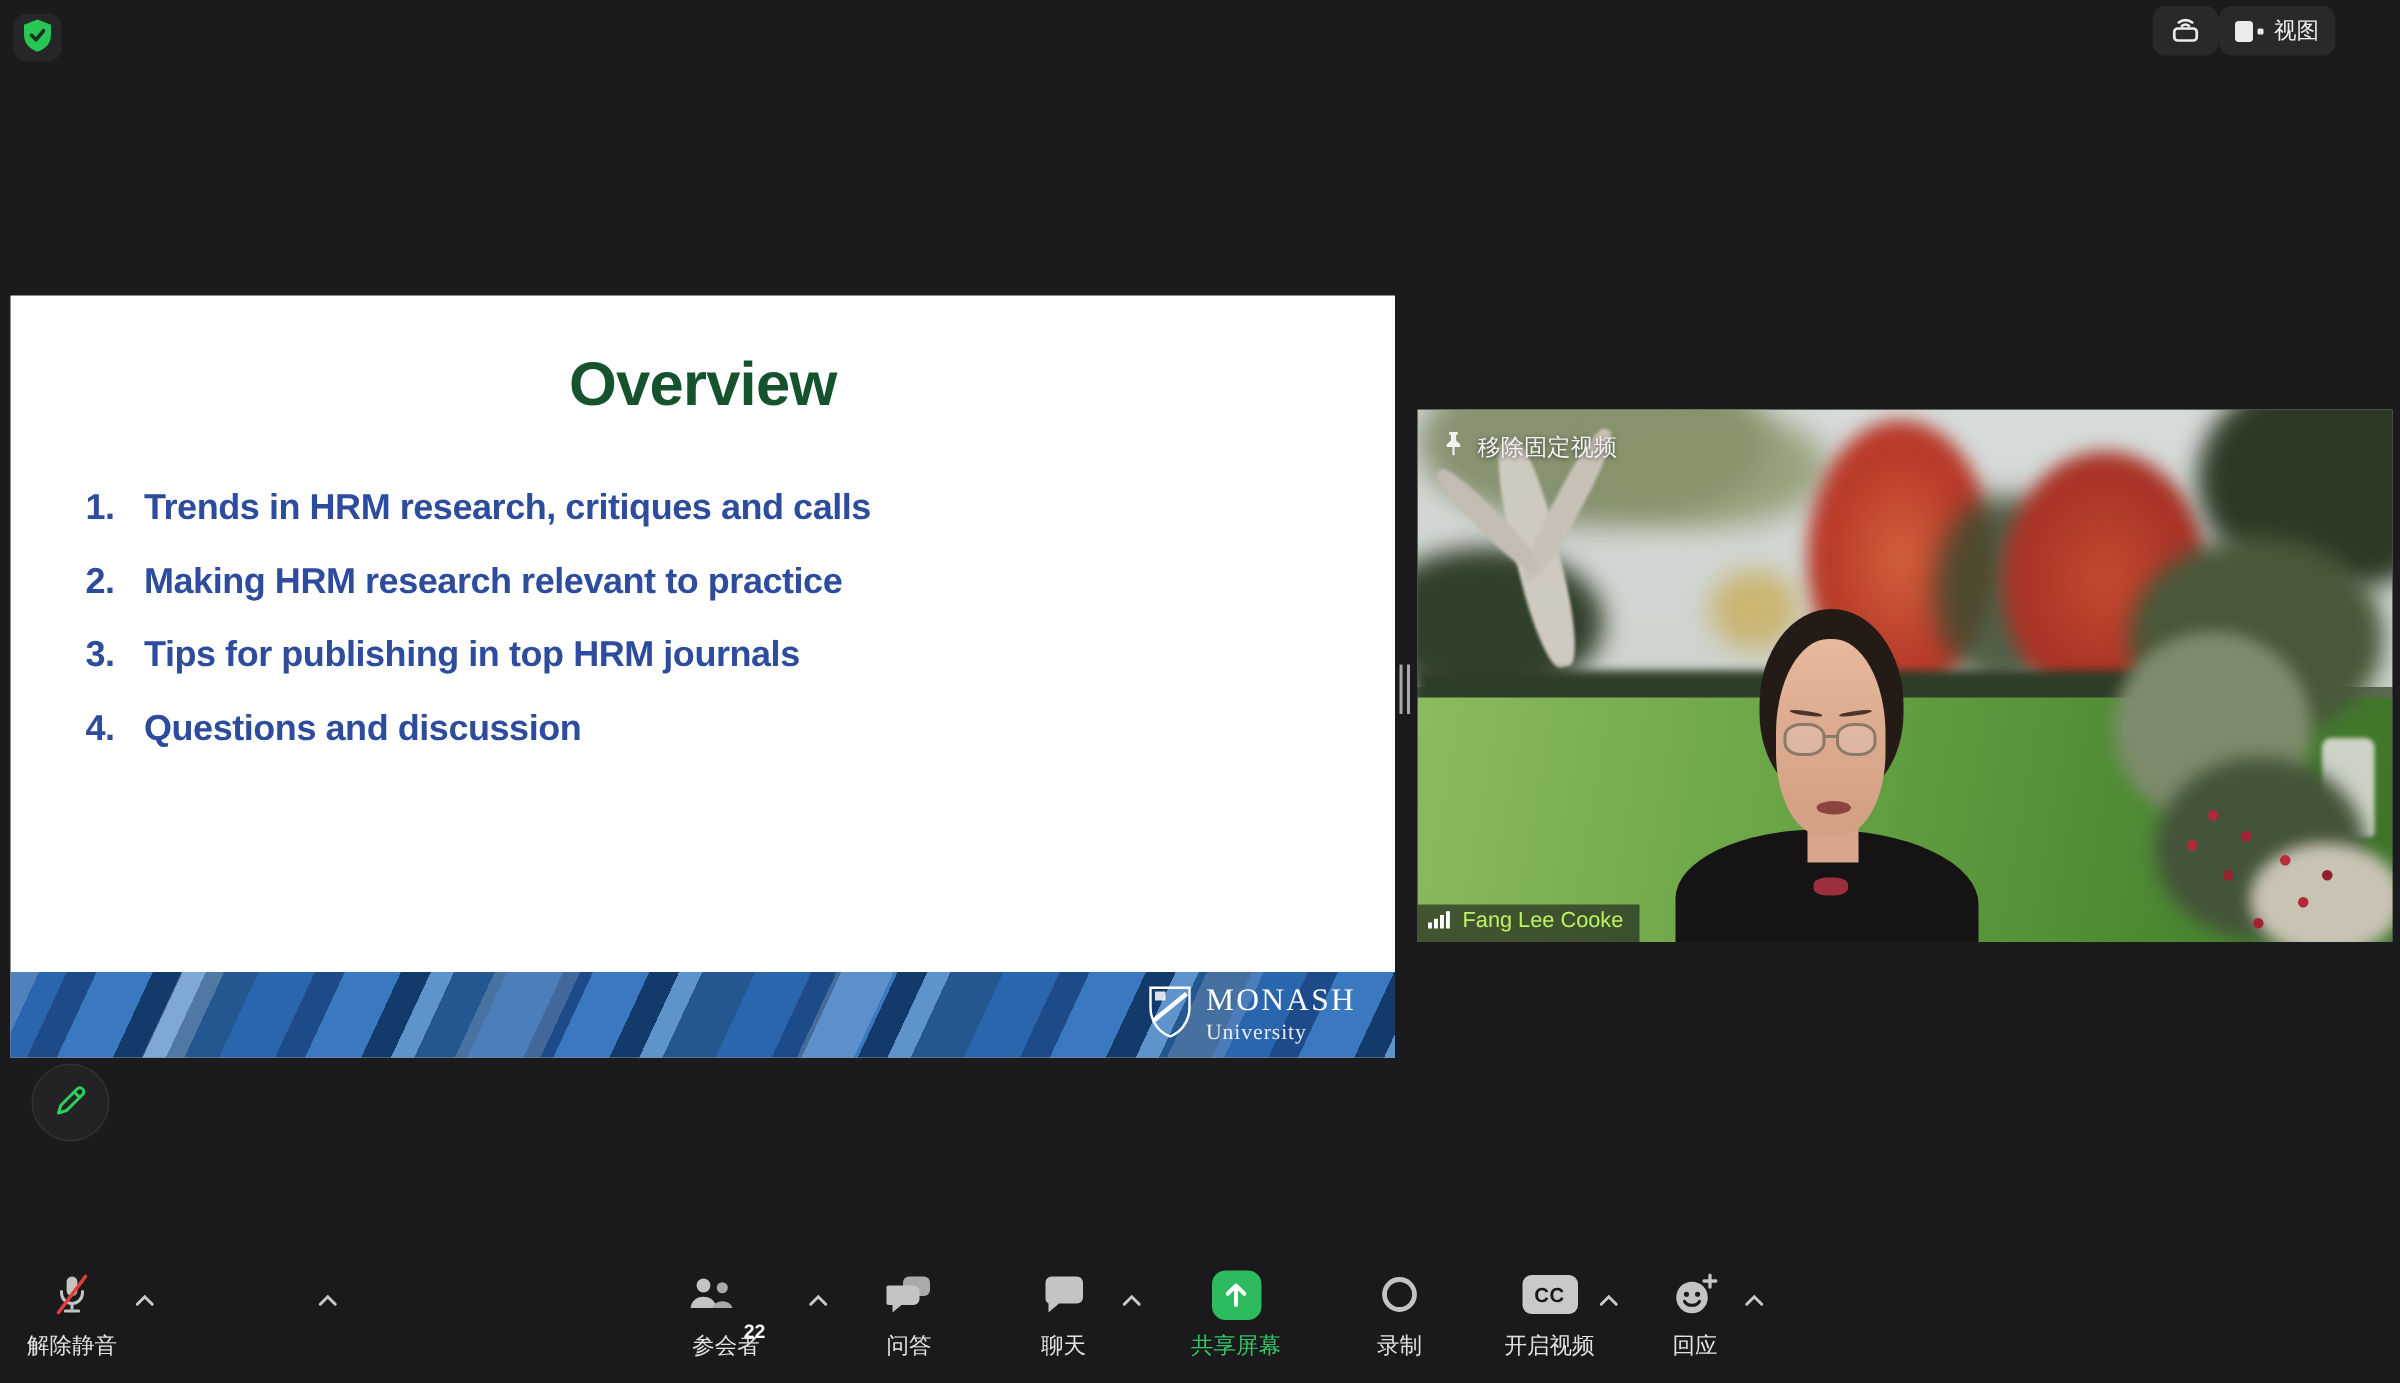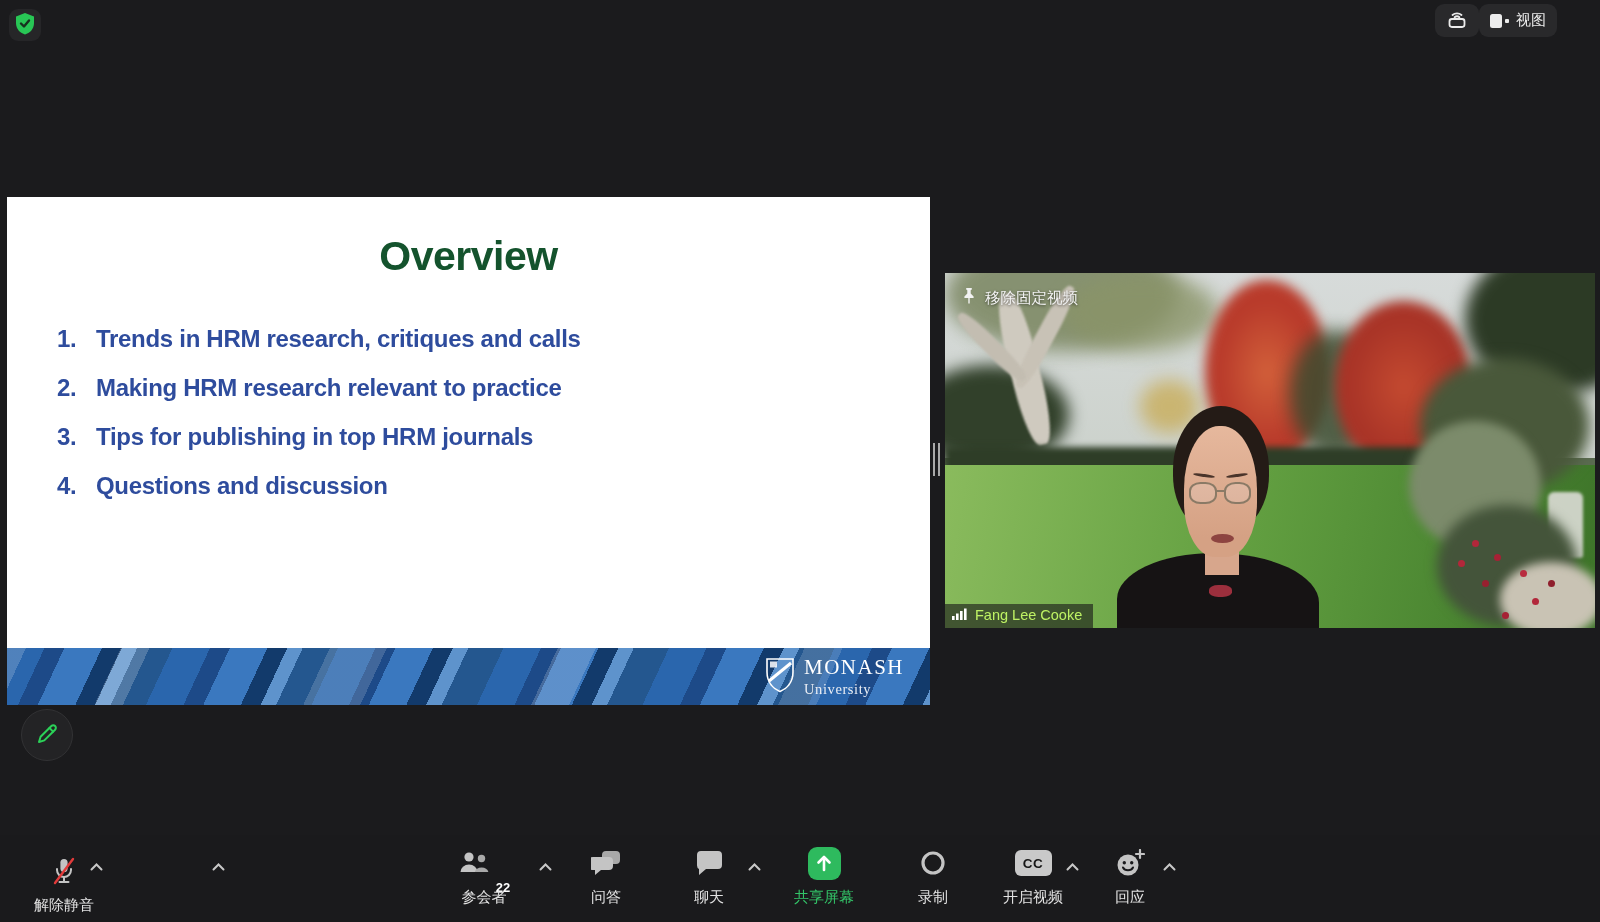--- a/index.html
+++ b/index.html
@@ -273,21 +273,21 @@
             <rect x="9" y="4" width="2.6" height="9" fill="#fff"></rect>
             <rect x="13" y="1.5" width="2.6" height="11.5" fill="#fff"></rect>
           </svg>
       </span>
       <span>Fang Lee Cooke</span>
     </div>
   </div>
 
   <div class="toolbar">
 
-    <button class="tb" style="left:24px; width:80px;justify-content:center;">
+    <button class="tb" style="left:8px; width:80px;">
       <span class="ic">
         <svg width="26" height="28" viewBox="0 0 24 28">
             <rect x="8.4" y="2" width="7.2" height="13" rx="3.6" fill="#c4c4c4"></rect>
             <path d="M5 12 v1 a7 7 0 0 0 14 0 v-1" stroke="#c4c4c4" stroke-width="2" fill="none" stroke-linecap="round"></path>
             <line x1="12" y1="20" x2="12" y2="24" stroke="#c4c4c4" stroke-width="2"></line>
             <line x1="7.5" y1="25" x2="16.5" y2="25" stroke="#c4c4c4" stroke-width="2" stroke-linecap="round"></line>
             <line x1="3" y1="26" x2="21" y2="2" stroke="#e23b3b" stroke-width="2.4" stroke-linecap="round"></line>
           </svg>
       </span>
       <span class="lbl">解除静音</span>

